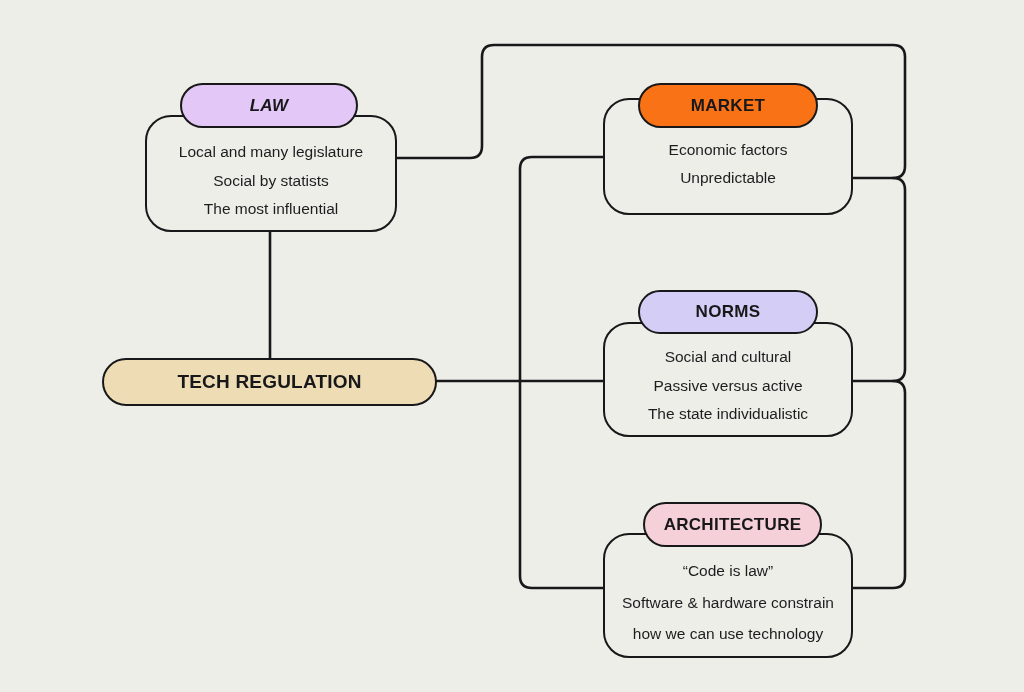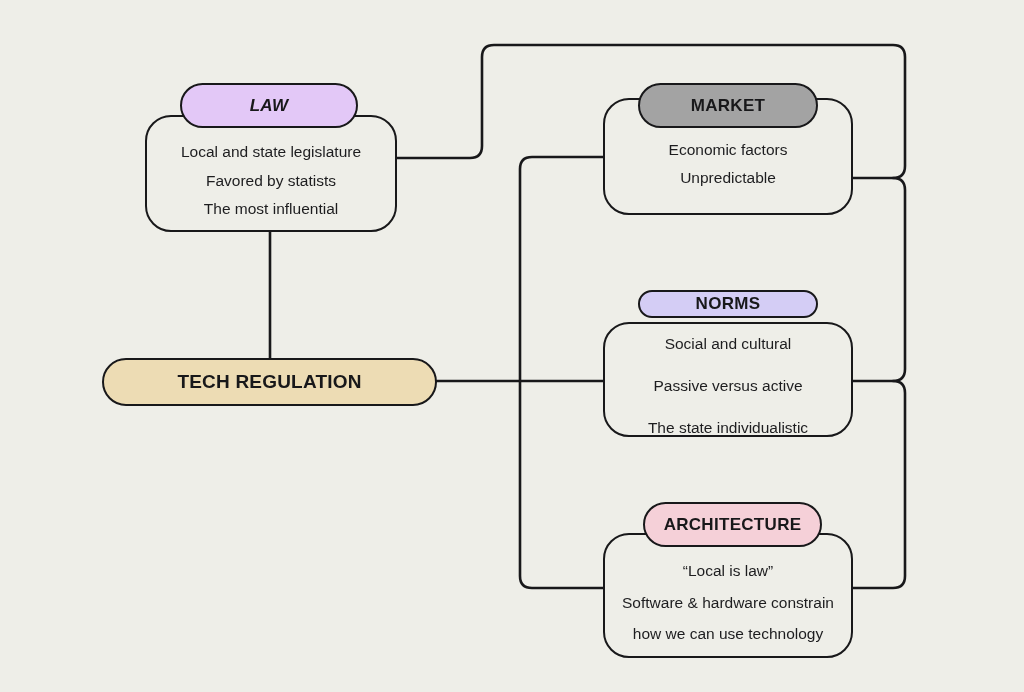--- a/index.html
+++ b/index.html
@@ -86,28 +86,28 @@
     color: #18181a;
     white-space: nowrap;
   }
 
   
   #node-law      .node-body { left: 145px; top: 115px; width: 252px; height: 117px; }
   #node-law      .node-head { left: 180px; top:  83px; width: 178px; height:  45px; font-style: italic; }
   #node-market   .node-body { left: 603px; top: 98px; width: 250px; height: 117px; }
   #node-market   .node-head { left: 638px; top:  83px; width: 180px; height:  45px; }
   #node-norms    .node-body { left: 603px; top: 322px; width: 250px; height: 115px; }
-  #node-norms    .node-head { left: 638px; top: 290px; width: 180px; height:  28px; }
+  #node-norms    .node-head { left: 638px; top: 290px; width: 180px; height:  44px; }
   #node-arch     .node-body { left: 603px; top: 533px; width: 250px; height: 125px; }
   #node-arch     .node-head { left: 643px; top: 502px; width: 179px; height:  45px; }
   #node-root     { left: 102px; top: 358px; width: 335px; height: 48px; }
 
   #node-law  .node-body { gap: 13px; padding-top: 14px; }
   #node-market .node-body { gap: 13px; padding-top: 14px; }
-  #node-norms .node-body { gap: 13px; padding-top: 12px; justify-content: space-between; }
+  #node-norms .node-body { gap: 13px; padding-top: 12px; }
   #node-arch .node-body { gap: 16px; padding-top: 14px; }
 </style>
 </head>
 <body style="background: rgb(238, 238, 232);">
 
 <div id="canvas">
 
   <svg id="wires" viewBox="0 0 1024 692" width="1024" height="692">
     <g fill="none" stroke="#18181a" stroke-width="2.6" stroke-linecap="round" stroke-linejoin="round">
 
@@ -125,53 +125,53 @@
       <path d="M 520 381 L 520 576 Q 520 588 532 588 L 603 588"></path>
 
       <path d="M 853 381 L 893 381 Q 905 381 905 369 L 905 190 Q 905 178 893 178"></path>
 
       <path d="M 853 588 L 893 588 Q 905 588 905 576 L 905 393 Q 905 381 893 381"></path>
     </g>
   </svg>
 
   <div class="node" id="node-law">
     <div class="node-body">
-      <div class="node-line">Local and state legislature</div>
-      <div class="node-line">Favored by statists</div>
+      <div class="node-line">Local and many legislature</div>
+      <div class="node-line">Social by statists</div>
       <div class="node-line">The most influential</div>
     </div>
     <div class="node-head" style="background: rgb(227, 200, 247);">
       <span>LAW</span>
     </div>
   </div>
 
   <div class="node" id="node-market">
     <div class="node-body">
       <div class="node-line">Economic factors</div>
       <div class="node-line">Unpredictable</div>
     </div>
-    <div class="node-head" style="background: #a3a3a3;">
+    <div class="node-head" style="background: #f97316;">
       <span>MARKET</span>
     </div>
   </div>
 
   <div class="node" id="node-norms">
     <div class="node-body">
       <div class="node-line">Social and cultural</div>
       <div class="node-line">Passive versus active</div>
       <div class="node-line">The state individualistic</div>
     </div>
     <div class="node-head" style="background: rgb(212, 205, 245);">
       <span>NORMS</span>
     </div>
   </div>
 
   <div class="node" id="node-arch">
     <div class="node-body">
-      <div class="node-line">“Local is law”</div>
+      <div class="node-line">“Code is law”</div>
       <div class="node-line">Software &amp; hardware constrain</div>
       <div class="node-line">how we can use technology</div>
     </div>
     <div class="node-head" style="background: rgb(245, 208, 216);">
       <span>ARCHITECTURE</span>
     </div>
   </div>
 
   <div class="root" id="node-root" style="background: rgb(237, 220, 180);">
     <span>TECH REGULATION</span>

